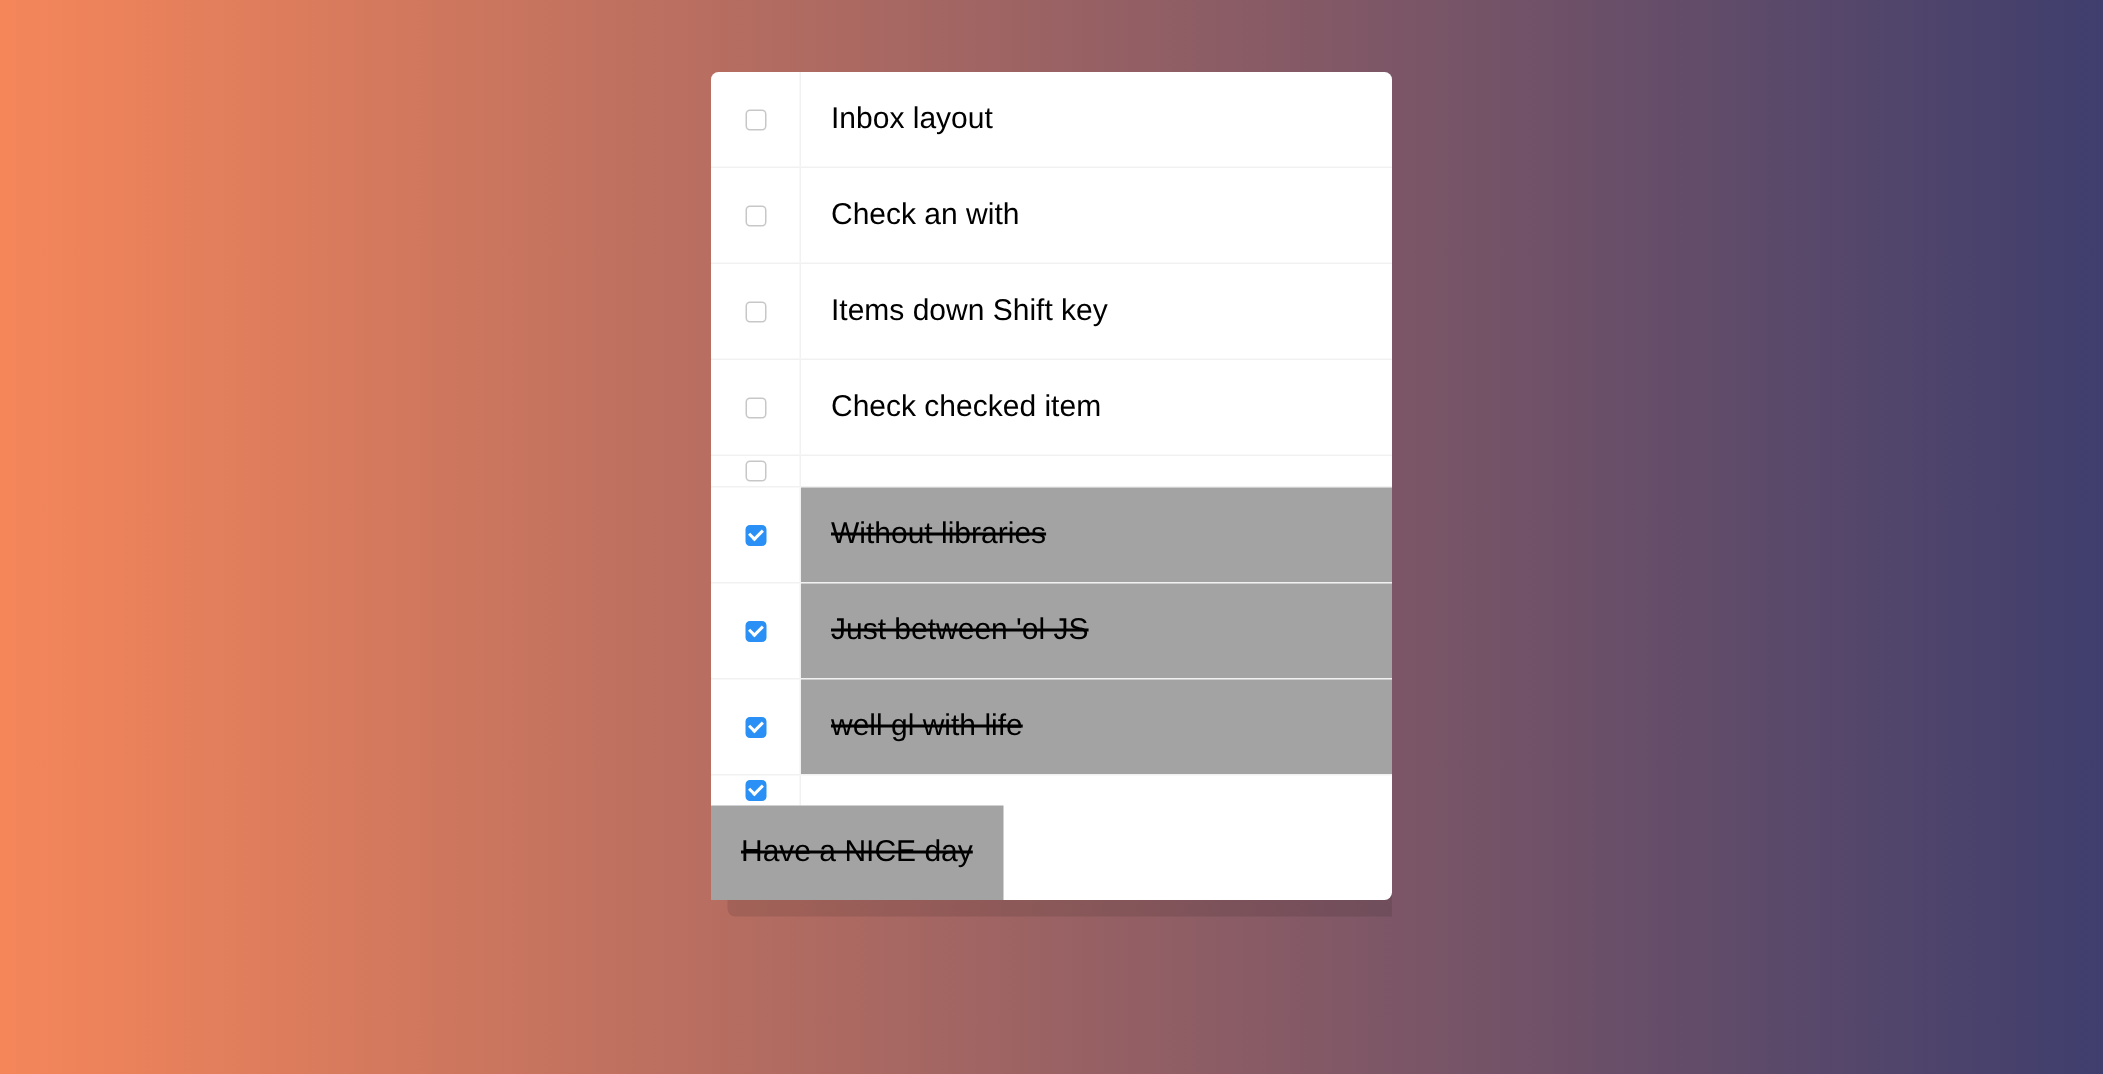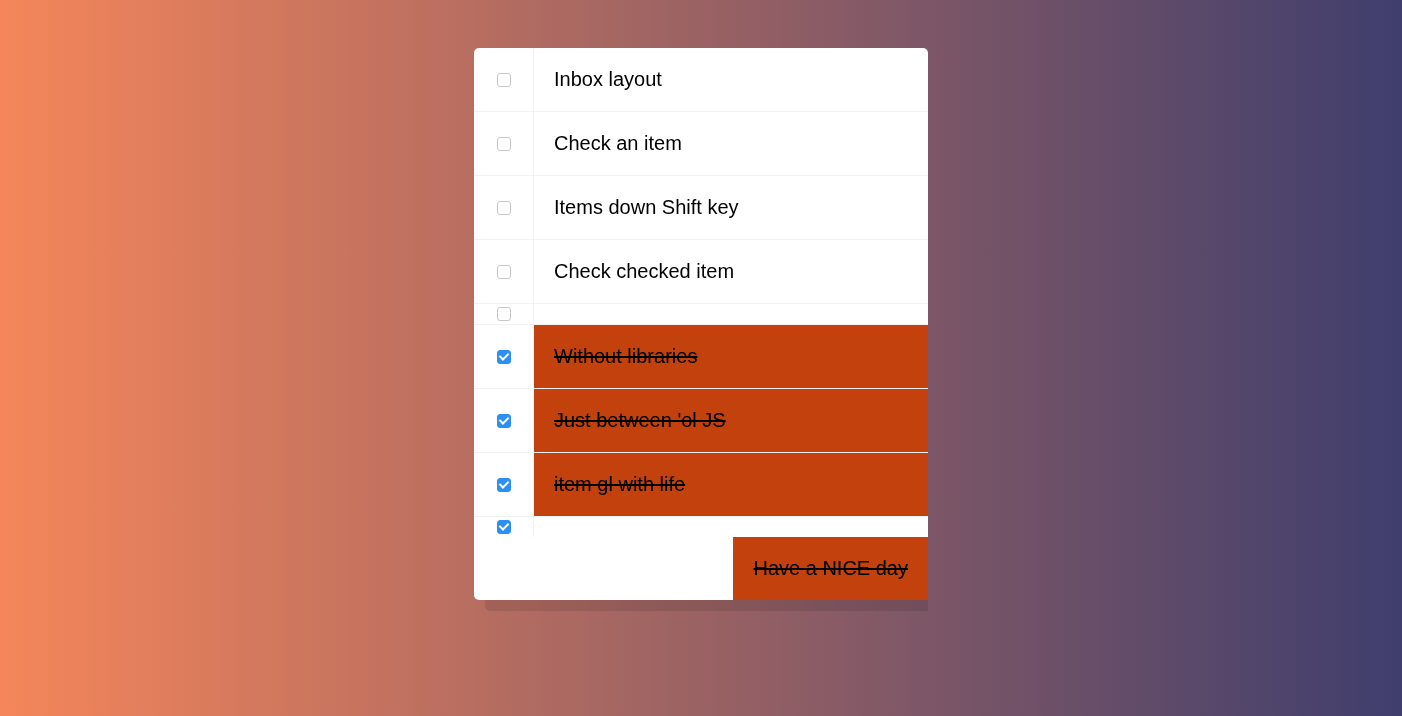--- a/index.html
+++ b/index.html
@@ -19,21 +19,21 @@
     .inbox {
       width: 454px;
       background: #ffffff;
       border-radius: 5px;
       box-shadow: 11px 11px 0 rgba(0, 0, 0, 0.1);
       margin-top: 48px;
       margin-bottom: 45px;
     }
     .item {
       display: flex;
-      align-items: flex-end;
+      align-items: flex-start;
       border-bottom: 1px solid #f1f1f1;
     }
     .item:last-child {
       border-bottom: 0;
       flex-direction: column;
     }
     .item .chk {
       width: 60px;
       display: flex;
       justify-content: center;
@@ -71,41 +71,41 @@
       position: absolute;
       left: 3px;
       top: 0px;
       width: 4px;
       height: 7px;
       border: solid white;
       border-width: 0 2px 2px 0;
       transform: rotate(45deg);
     }
     .item.checked p {
-      background: #c2410c;
+      background: #a3a3a3;
       text-decoration: line-through;
     }
   </style>
 </head>
 <body>
 
 <div class="inbox">
 
   <div class="item">
     <div class="chk">
       <input type="checkbox" class="chk-input" style="">
     </div>
     <p>Inbox layout</p>
   </div>
 
   <div class="item">
     <div class="chk">
       <input type="checkbox" class="chk-input" style="">
     </div>
-    <p>Check an item</p>
+    <p>Check an with</p>
   </div>
 
   <div class="item">
     <div class="chk">
       <input type="checkbox" class="chk-input" style="">
     </div>
     <p>Items down Shift key</p>
   </div>
 
   <div class="item">
@@ -132,21 +132,21 @@
     <div class="chk">
       <input type="checkbox" class="chk-input" checked="" style="">
     </div>
     <p>Just between 'ol JS</p>
   </div>
 
   <div class="item checked">
     <div class="chk">
       <input type="checkbox" class="chk-input" checked="" style="">
     </div>
-    <p>item gl with life</p>
+    <p>well gl with life</p>
   </div>
 
   <div class="item checked">
     <div class="chk">
       <input type="checkbox" class="chk-input" checked="" style="">
     </div>
     <p>Have a NICE day</p>
   </div>
 
 </div>

